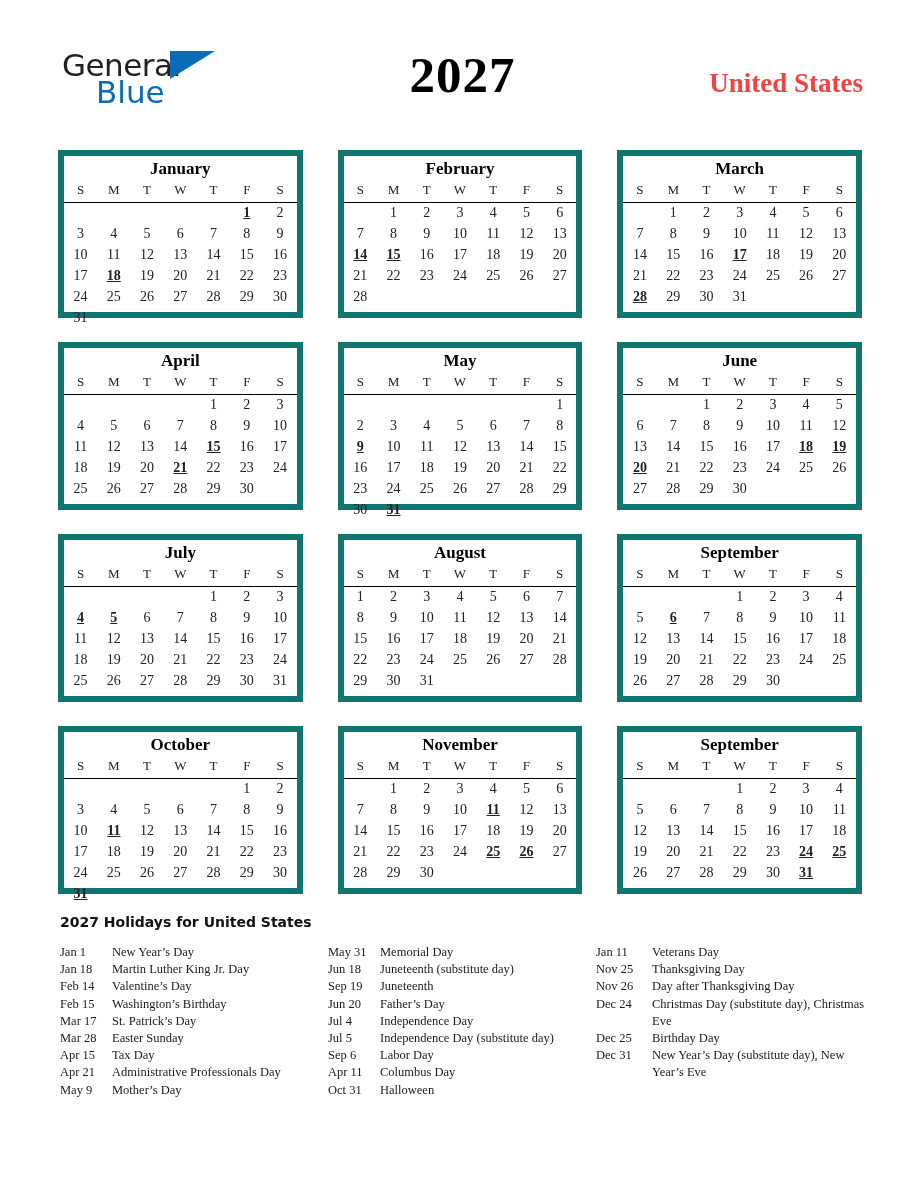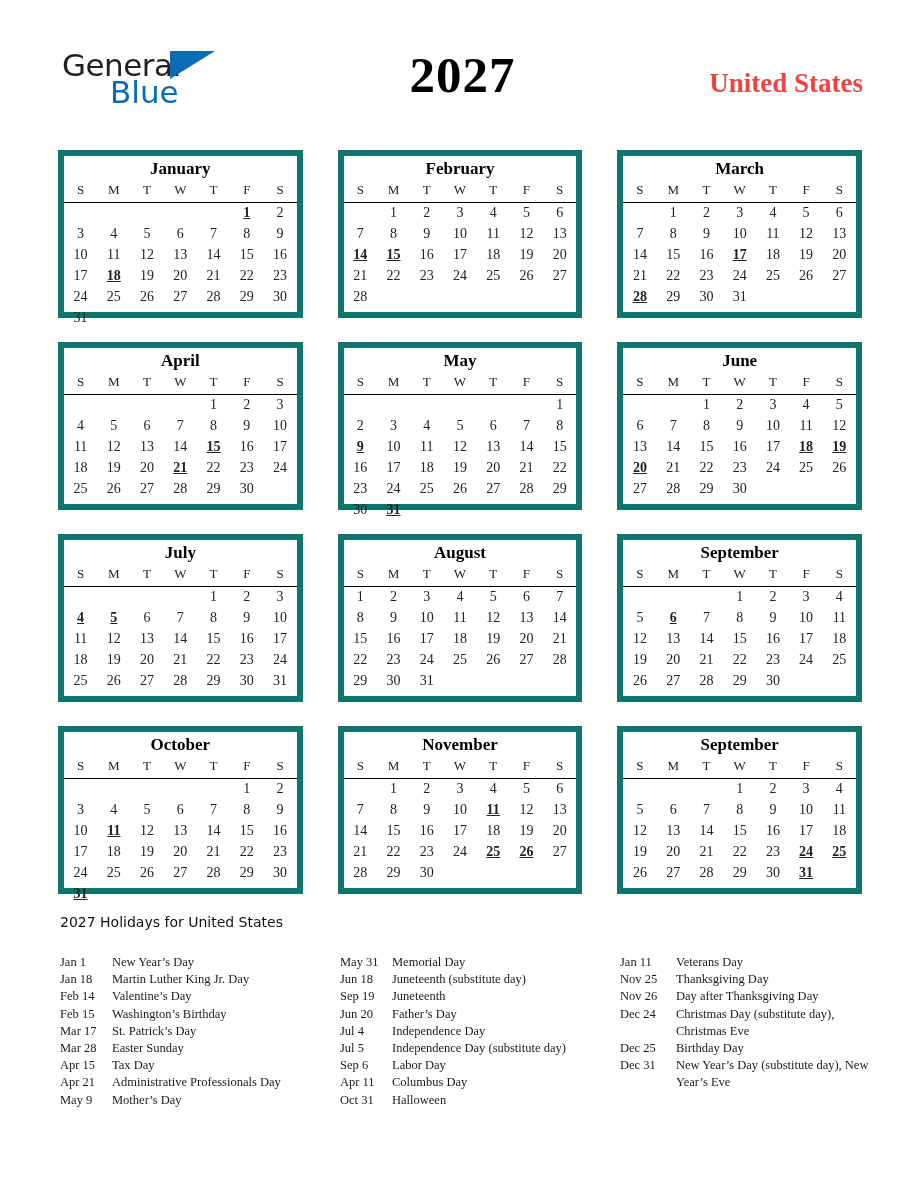--- a/index.html
+++ b/index.html
@@ -33,21 +33,21 @@
     letter-spacing: -0.5px;
     position: absolute;
     left: 0; top: 0;
     line-height: 34px;
   }
   .logo-blue {
     font-family: "DejaVu Sans", "Liberation Sans", sans-serif;
     font-size: 31px;
     color: #0b6cb5;
     position: absolute;
-    left: 48px; top: 27px;
+    left: 34px; top: 27px;
     line-height: 34px;
   }
   .logo-tri {
     position: absolute;
     left: 108px; top: 3px;
     width: 0; height: 0;
     border-left: 45px solid #0b6cb5;
     border-bottom: 28px solid transparent;
   }
   .year {
@@ -119,28 +119,28 @@
   td.empty { color: transparent; }
 
   
   .holidays {
     margin: 20px 0 0 0;
     padding: 0 40px 0 60px;
   }
   .holidays-title {
     font-family: "DejaVu Sans", "Liberation Sans", sans-serif;
     font-size: 14px;
-    font-weight: normal;
+    font-weight: bold;
     color: #111;
-    margin-bottom: 24px;
+    margin-bottom: 14px;
   }
   .holiday-cols {
     display: grid;
     grid-template-columns: 268px 268px 1fr;
-    column-gap: 12px;
+    column-gap: 0;
   }
   .hcol { }
   .hrow {
     display: flex;
     font-size: 12.5px;
     line-height: 17.2px;
     color: #1a1a1a;
   }
   .hrow .hdate {
     width: 52px;

